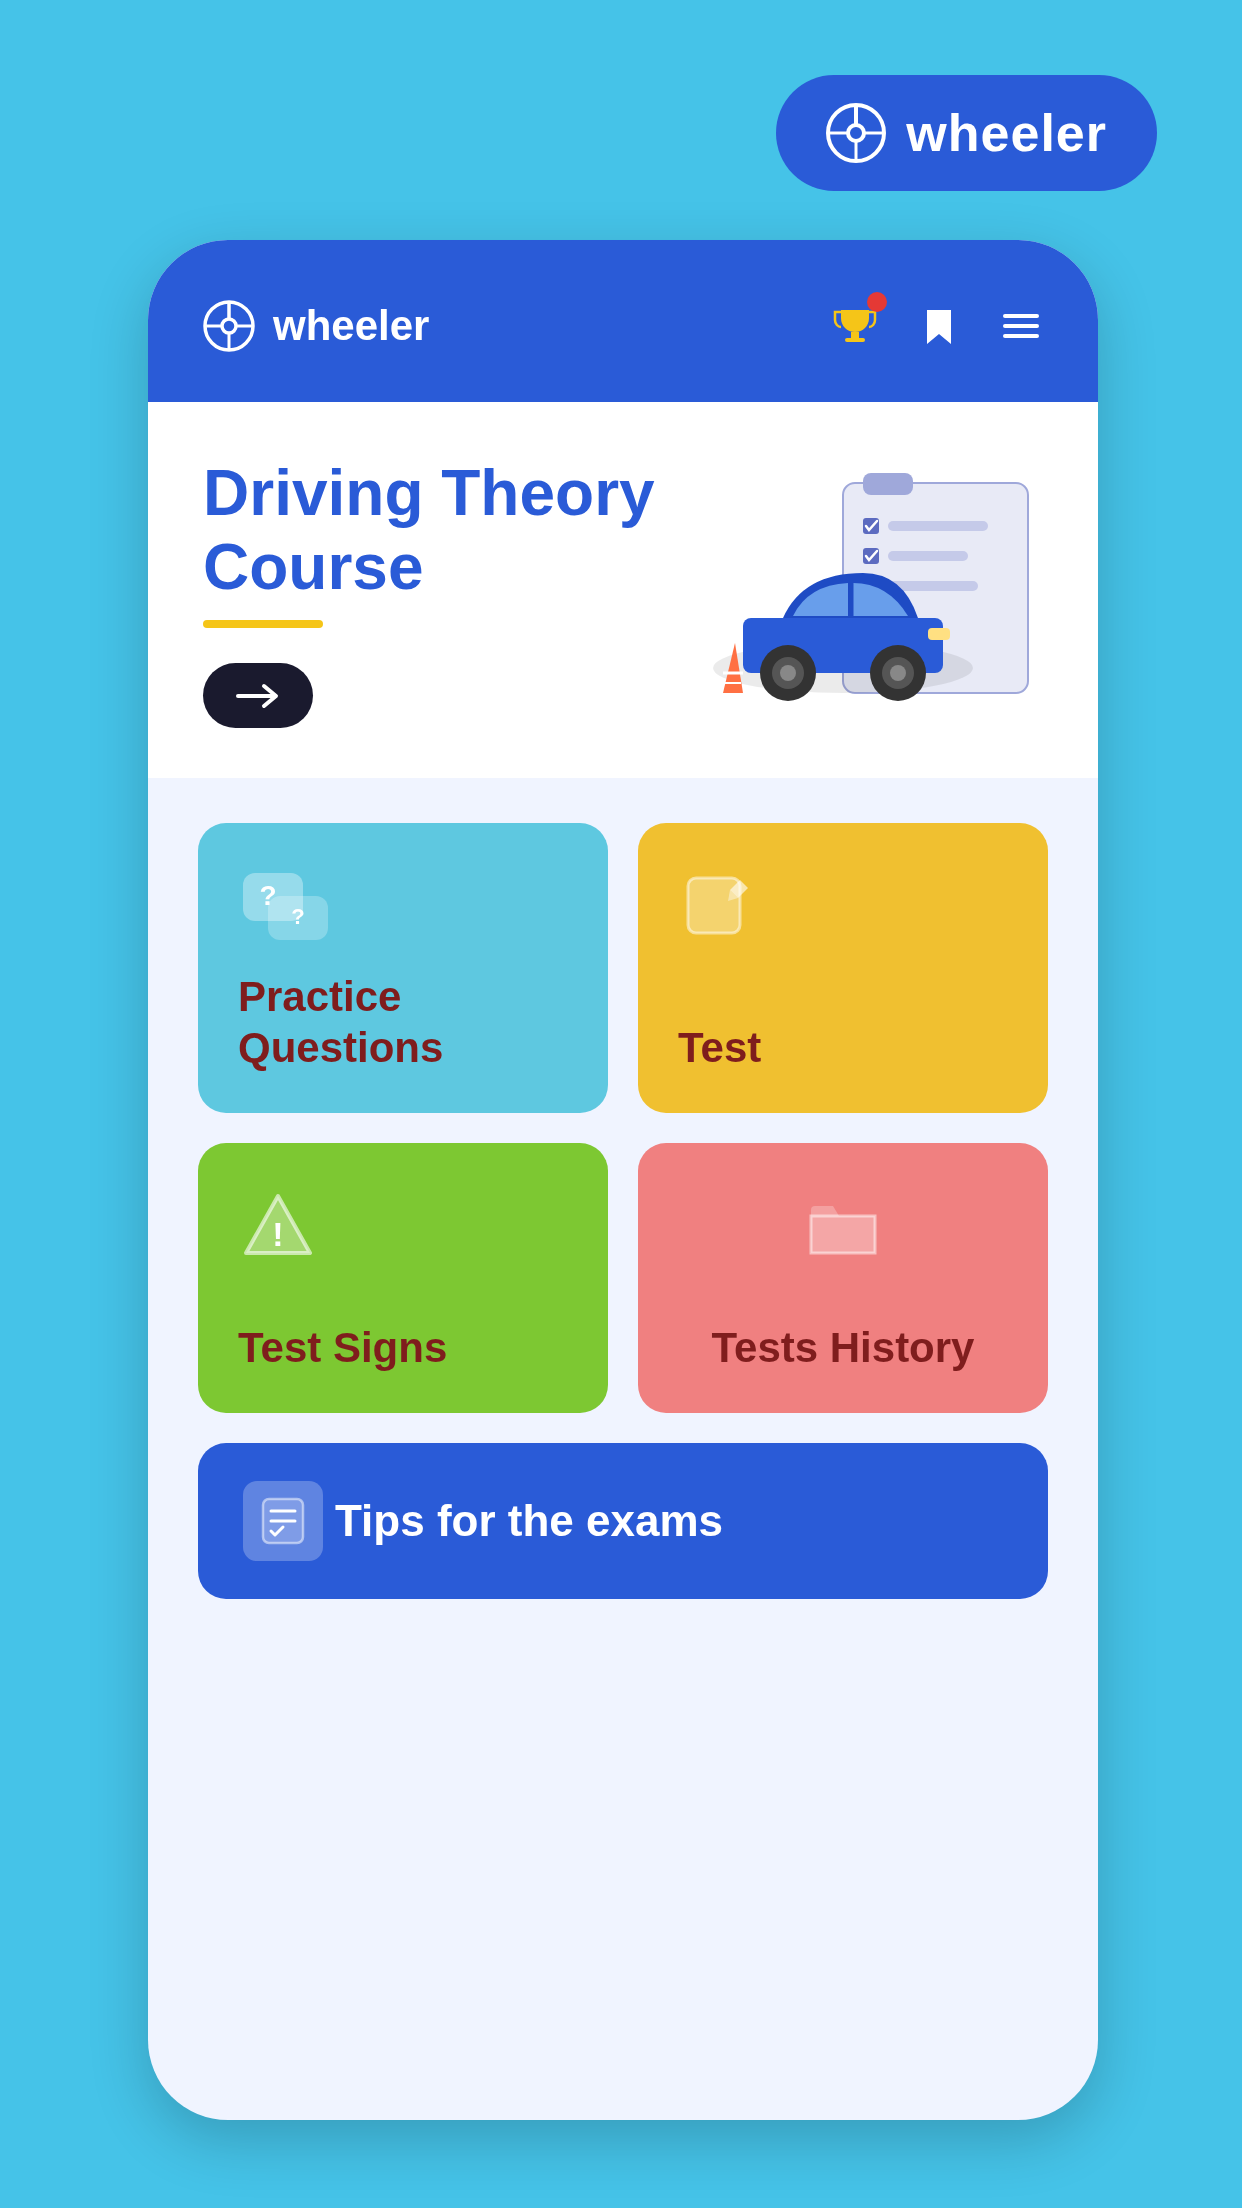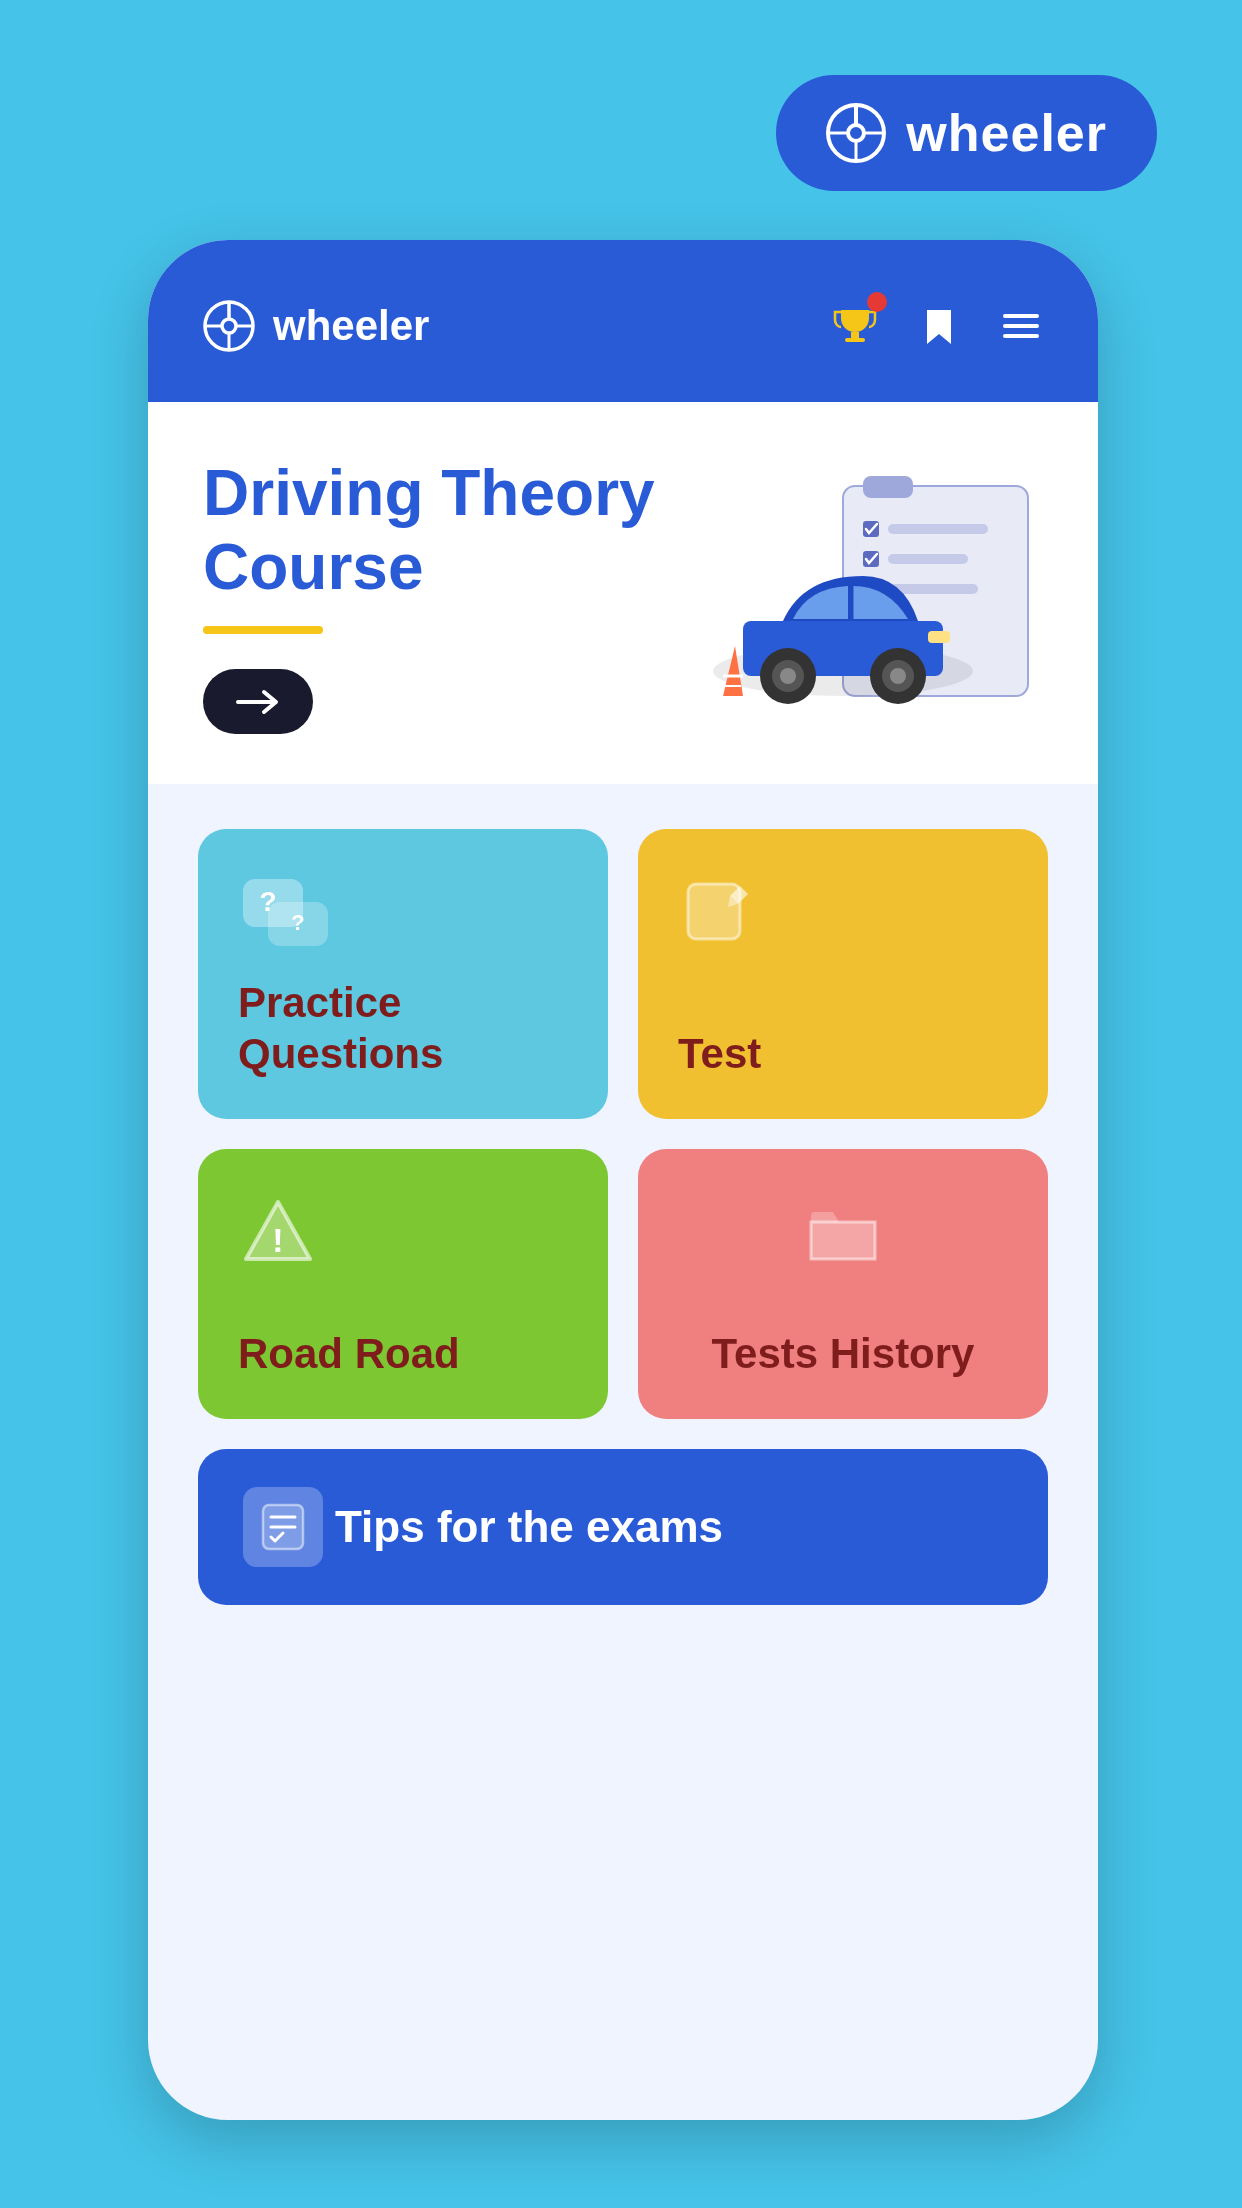--- a/index.html
+++ b/index.html
@@ -110,21 +110,21 @@
 
     .hero-text {
       flex: 1;
     }
 
     .hero-title {
       color: #2a5bd7;
       font-size: 64px;
       font-weight: 800;
       line-height: 1.15;
-      margin-bottom: 22px;
+      margin-bottom: 16px;
     }
 
     .hero-underline {
       width: 120px;
       height: 8px;
       background-color: #f5c518;
       border-radius: 4px;
       margin-bottom: 35px;
     }
 
@@ -363,21 +363,21 @@
         <div class="card-label">Test</div>
       </div>
 
       <div class="card card-roadsigns">
         <div class="card-icon-area">
           <svg width="80" height="80" viewBox="0 0 80 80" fill="none">
             <polygon points="40,8 72,65 8,65" fill="rgba(255,255,255,0.3)" stroke="rgba(255,255,255,0.6)" stroke-width="4" stroke-linejoin="round"></polygon>
             <text x="40" y="58" text-anchor="middle" font-size="34" fill="white" font-weight="bold">!</text>
           </svg>
         </div>
-        <div class="card-label">Road Road</div>
+        <div class="card-label">Test Signs</div>
       </div>
 
       <div class="card card-history">
         <div class="card-icon-area">
           <svg width="80" height="80" viewBox="0 0 80 80" fill="none">
             <path d="M8 28 L8 65 L72 65 L72 28 Z" rx="6" fill="rgba(255,255,255,0.3)" stroke="rgba(255,255,255,0.5)" stroke-width="3"></path>
             <path d="M8 28 L8 22 Q8 18 12 18 L30 18 L36 28Z" fill="rgba(255,255,255,0.25)"></path>
           </svg>
         </div>
         <div class="card-label">Tests History</div>

